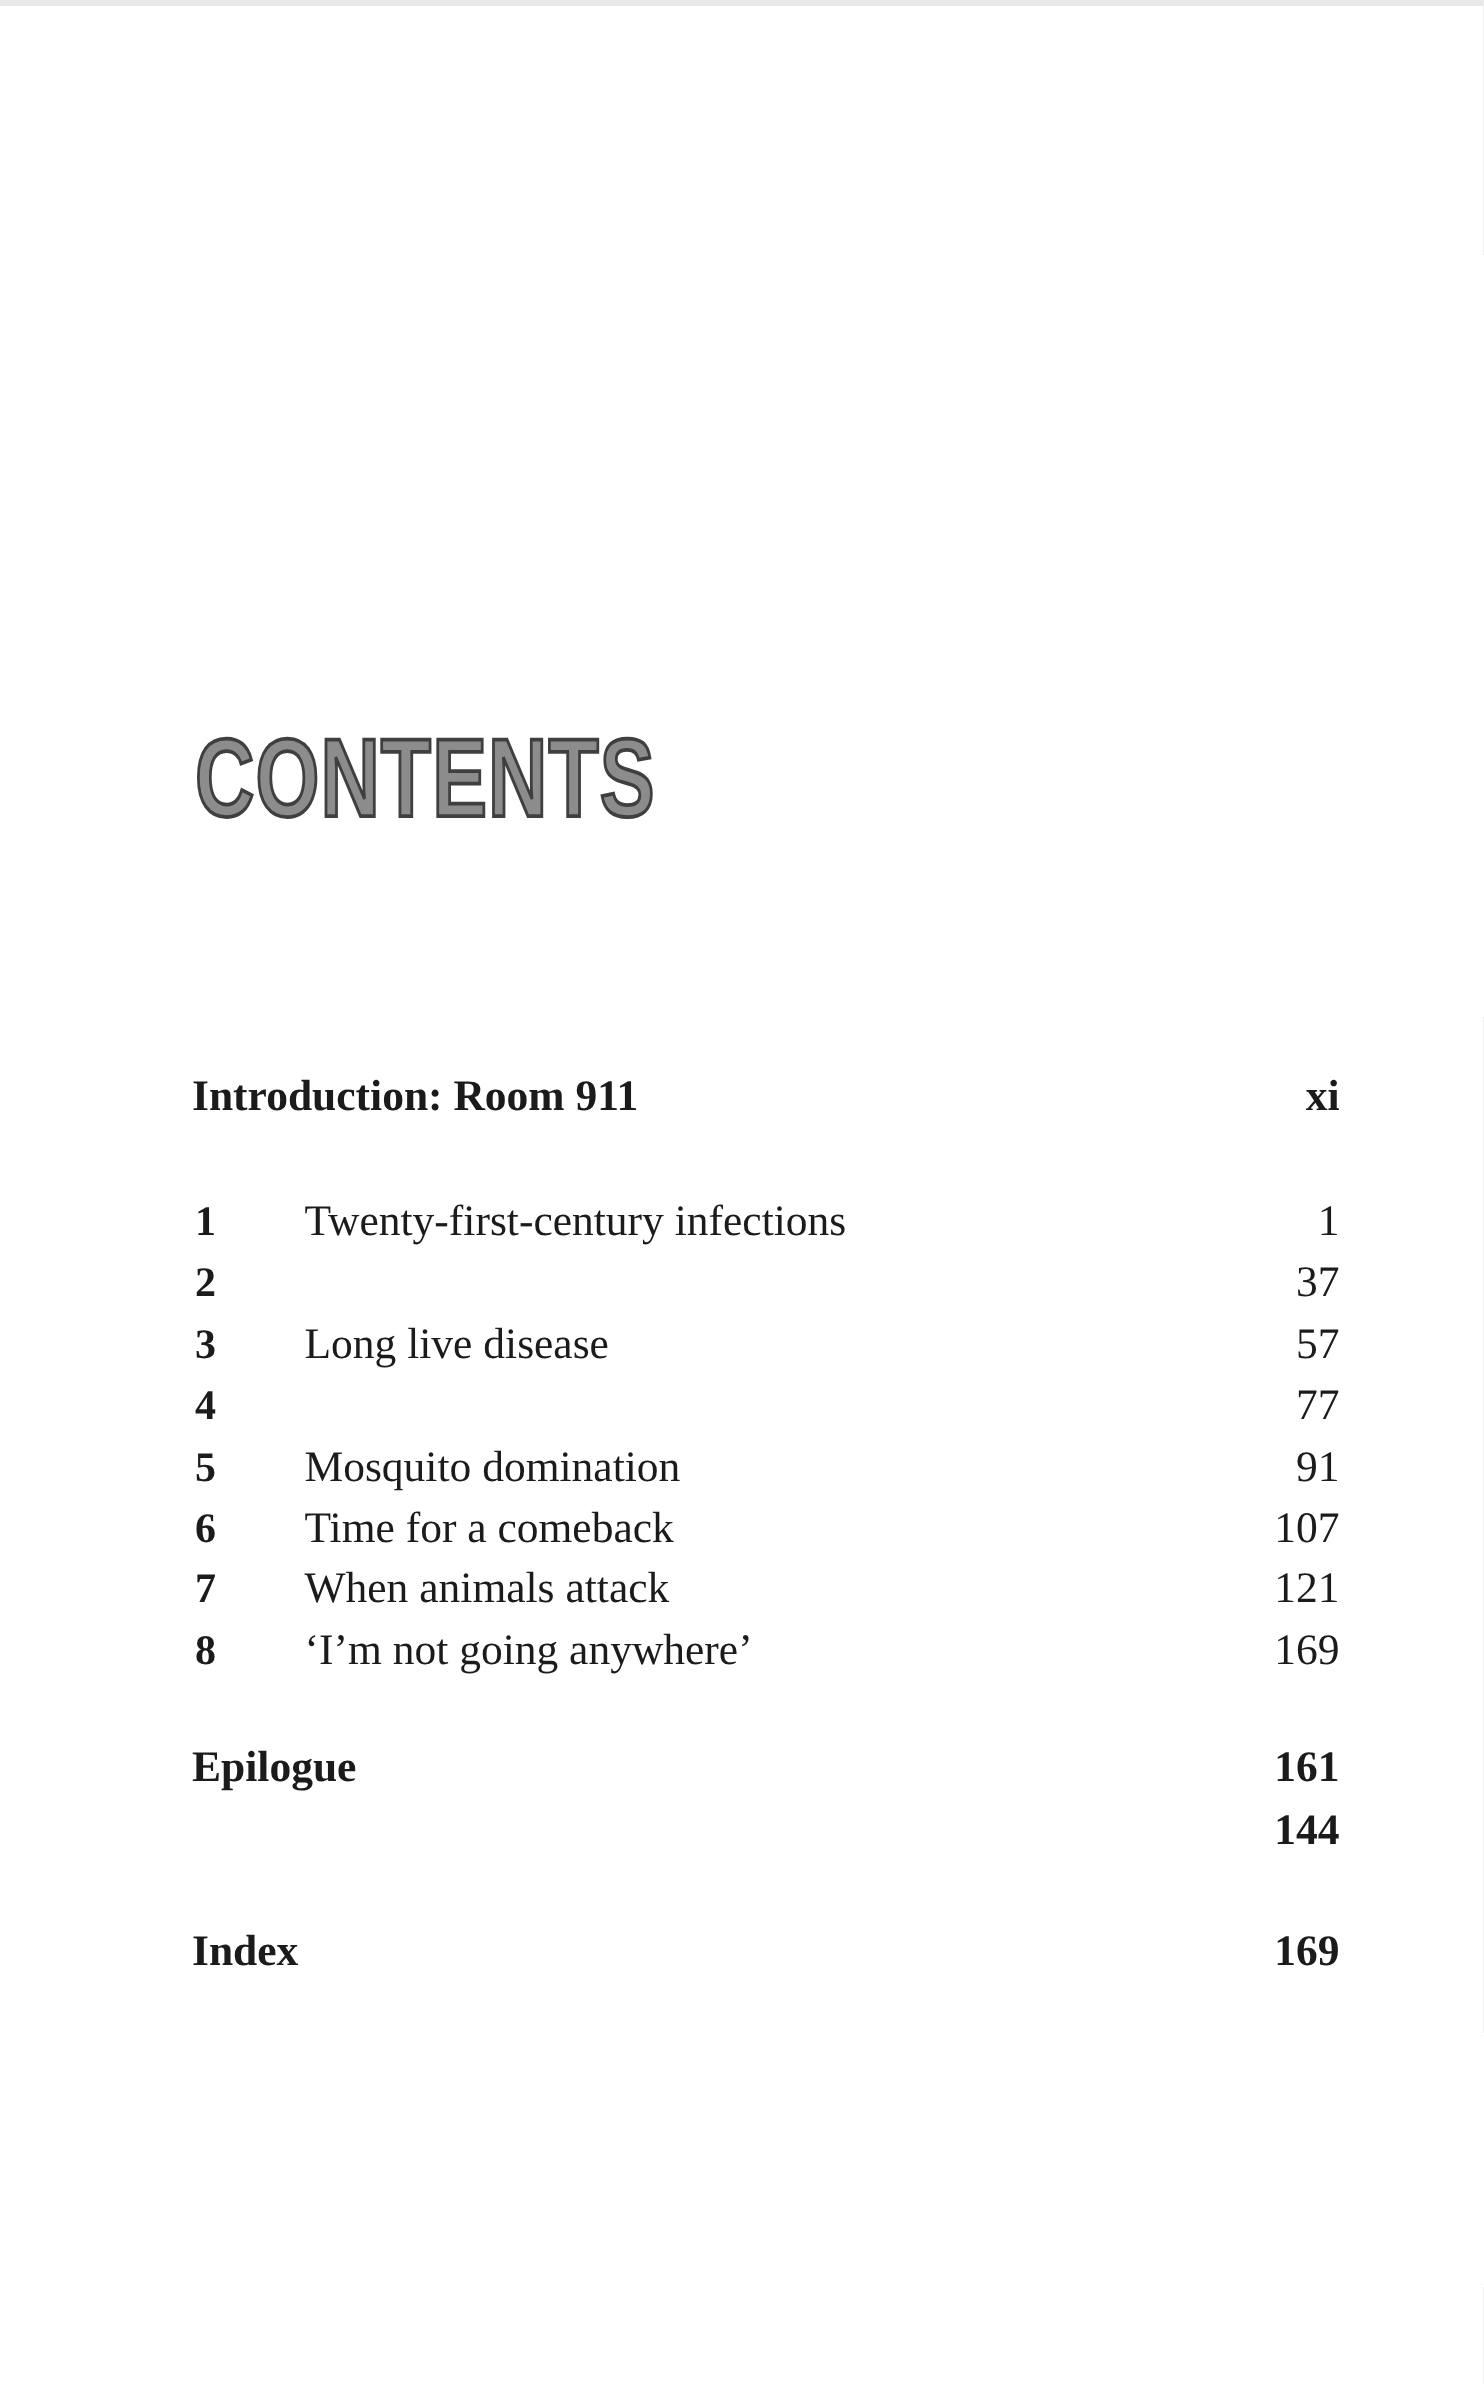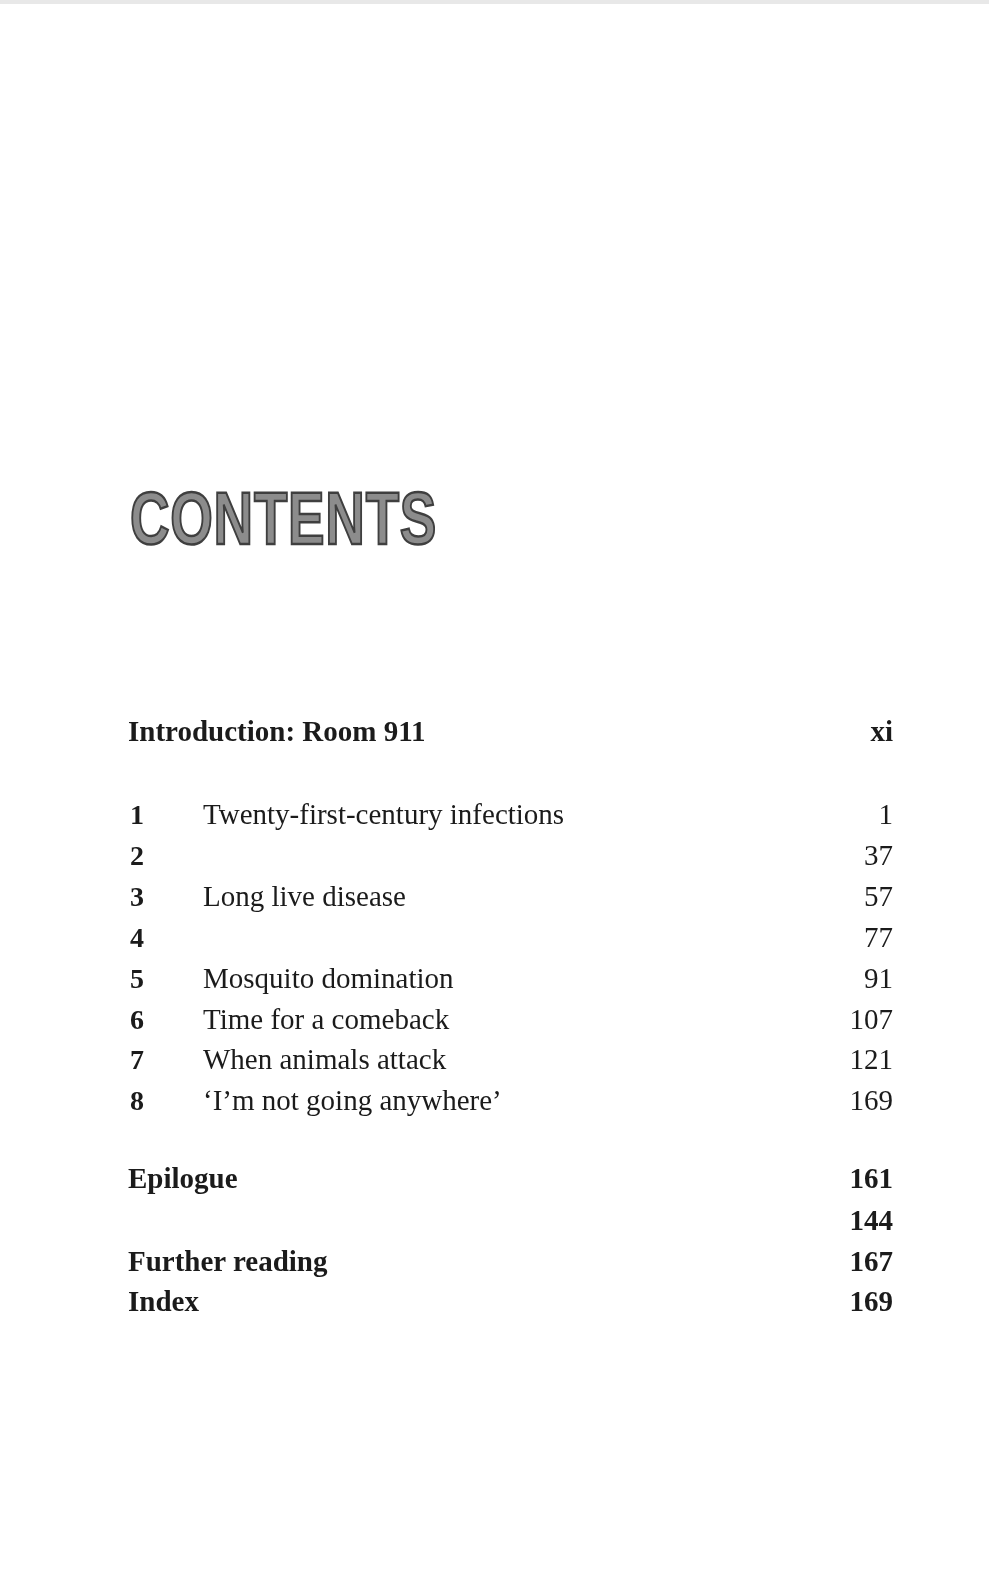--- a/index.html
+++ b/index.html
@@ -111,22 +111,18 @@
     <span class="pageno">169</span>
   </div>
 
   <div class="toc-row row-back" style="top:1157px">
     <span>Epilogue</span>
     <span class="pageno">161</span>
   </div>
   <div class="toc-row row-back" style="top:1199px">
     <span class="pageno">144</span>
   </div>
-  <div class="toc-row row-back" style="top:1240px">
-    <span>Further reading</span>
-    <span class="pageno">167</span>
-  </div>
   <div class="toc-row row-back" style="top:1280px">
     <span>Index</span>
     <span class="pageno">169</span>
   </div>
 
 </div>
 
 </body></html>

